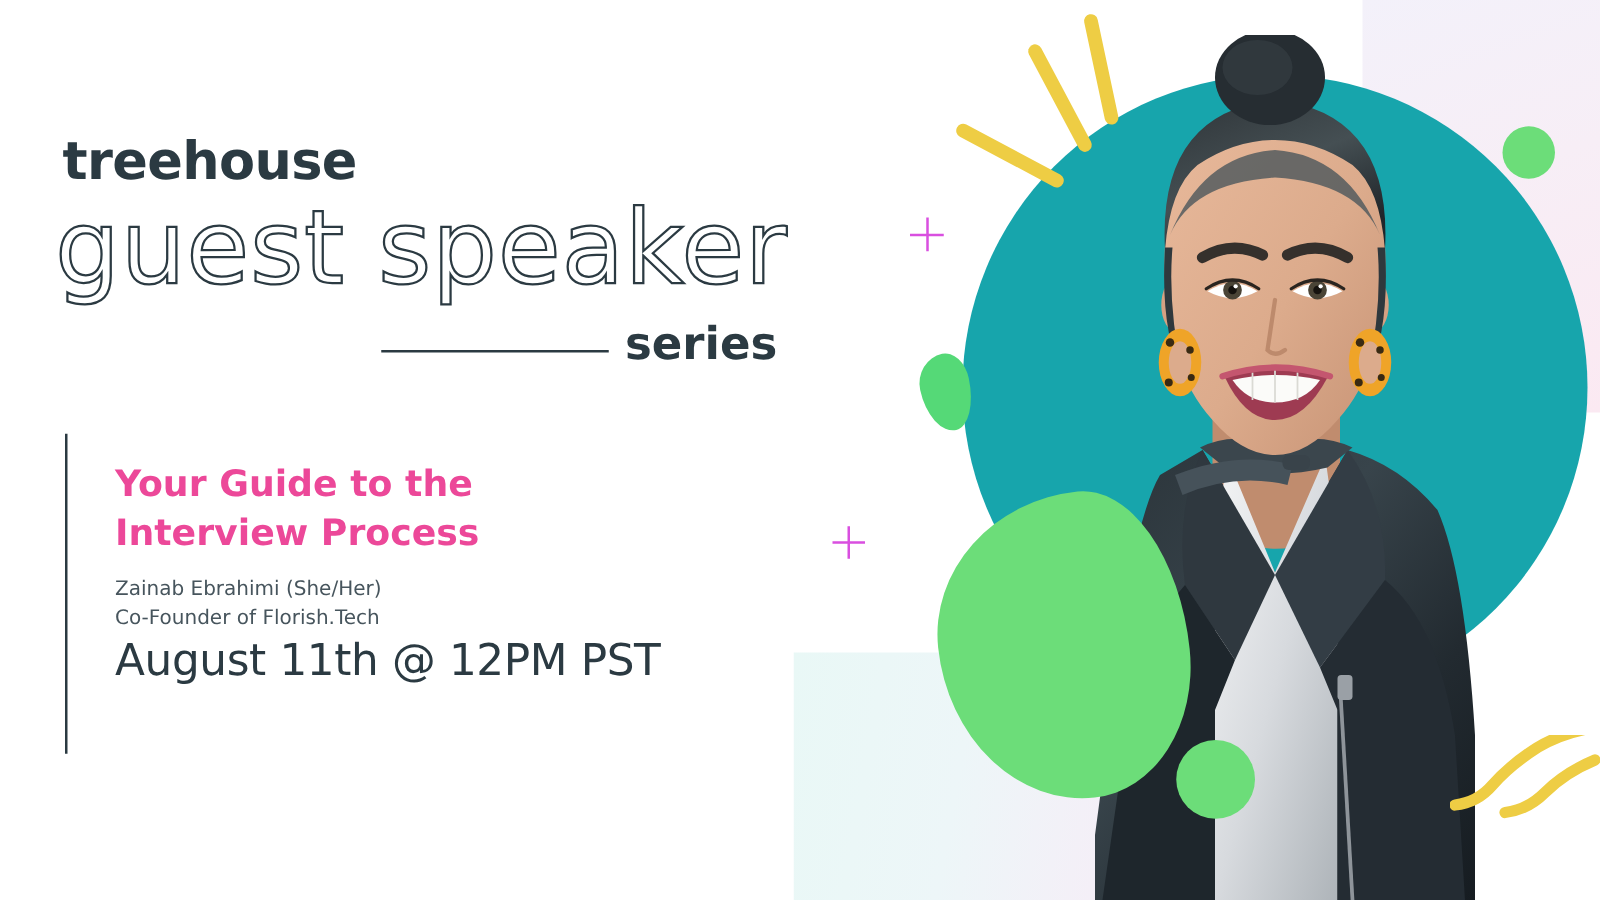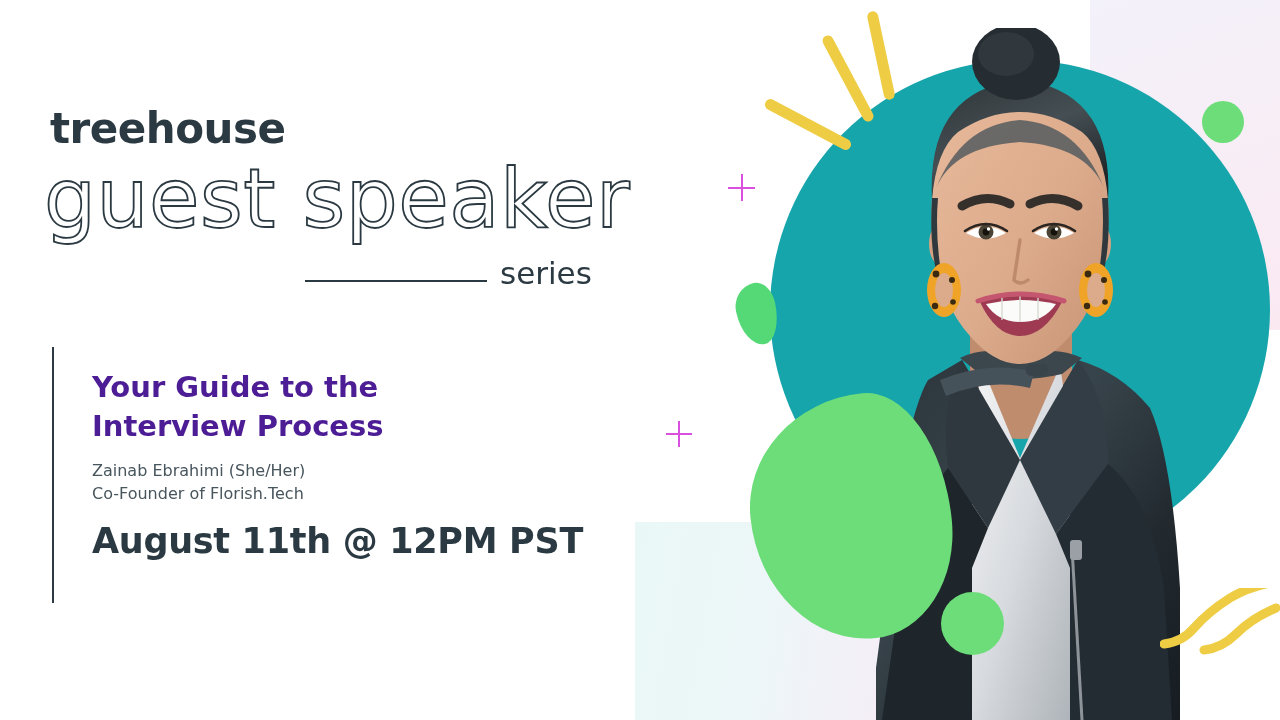--- a/index.html
+++ b/index.html
@@ -89,41 +89,41 @@
     color:transparent;
     -webkit-text-stroke:1.8px #2b3a42;
   }
 
   #series-rule {
     position:absolute; left:305px; top:280px;
     width:182px; height:2px; background:#2b3a42;
   }
   #series-word {
     position:absolute; left:500px; top:258px;
-    font-size:31px; font-weight:400; color:#2b3a42; line-height:1;
+    font-size:36px; font-weight:700; color:#2b3a42; line-height:1;
   }
 
   #vrule {
     position:absolute; left:52px; top:347px;
     width:2px; height:256px; background:#2b3a42;
   }
 
   #detail-block { position:absolute; left:92px; top:368px; width:540px; }
   #talk-title {
     font-size:29px; font-weight:600; line-height:1.35;
-    color:#4c1d95; white-space:pre-line;
+    color:#ec4899; white-space:pre-line;
   }
   #speaker-name, #speaker-role {
     font-size:16px; font-weight:400; line-height:1.42;
     color:#47555d;
   }
   #speaker-name { margin-top:14px; }
   #datetime {
-    margin-top:16px;
-    font-size:35px; font-weight:700; letter-spacing:-0.3px;
+    margin-top:4px;
+    font-size:35px; font-weight:400; letter-spacing:-0.3px;
     color:#2b3a42; line-height:1.1;
   }
 
   
   #photo {
     position:absolute; left:820px; top:28px; width:400px; height:692px;
     overflow:hidden;
   }
   #photo * { position:absolute; }
 </style>

